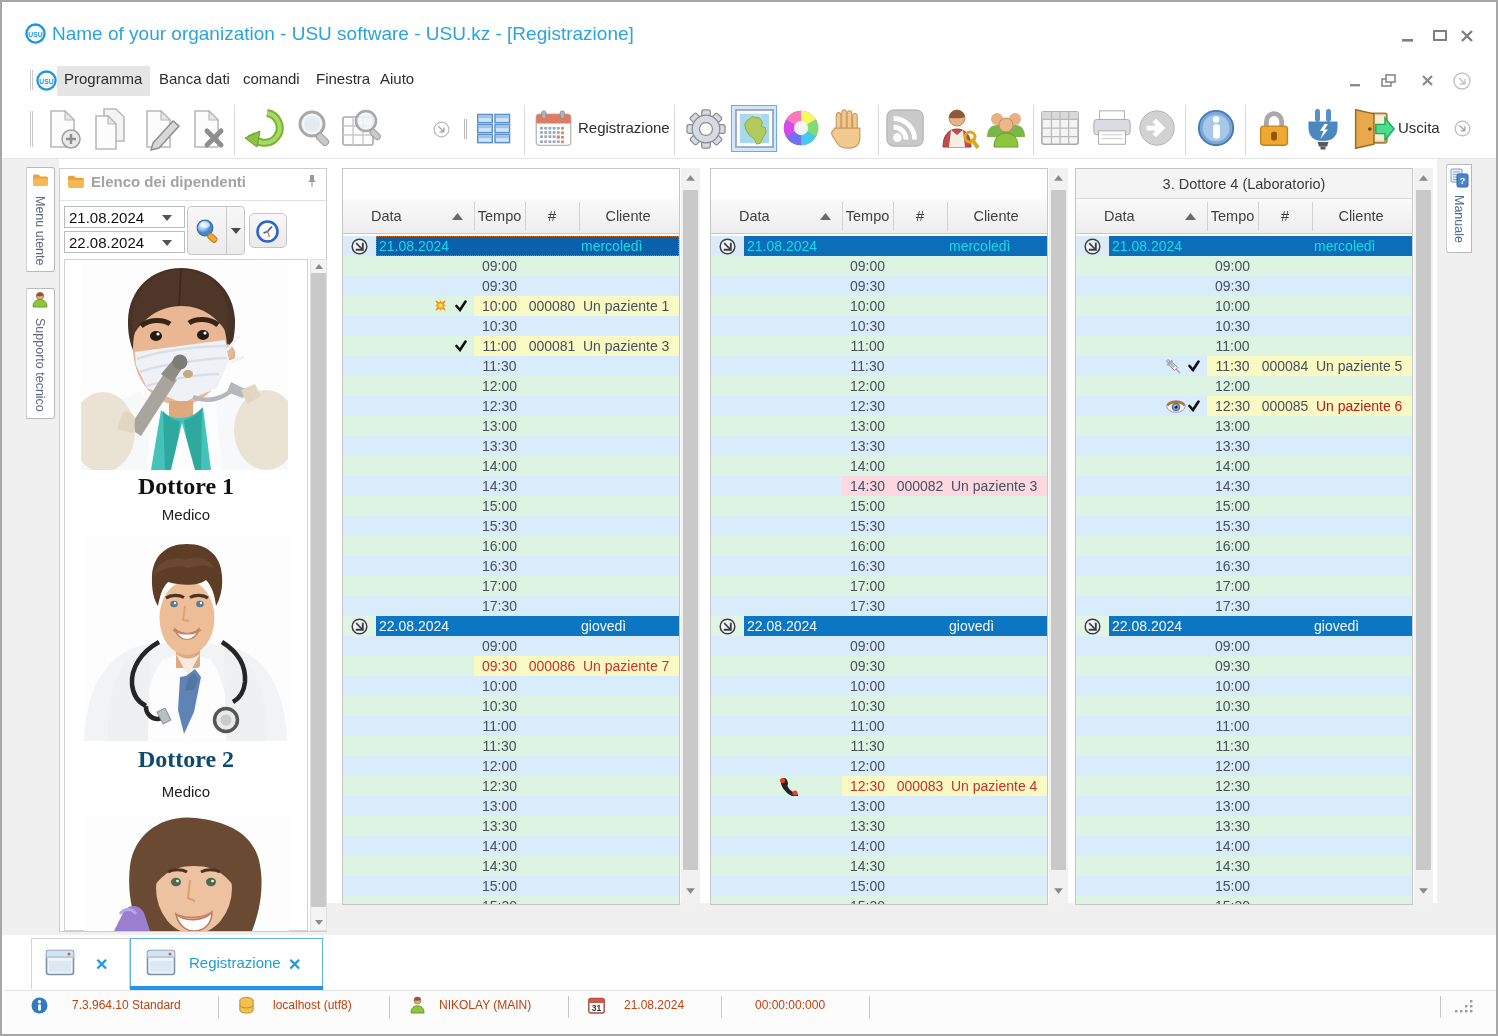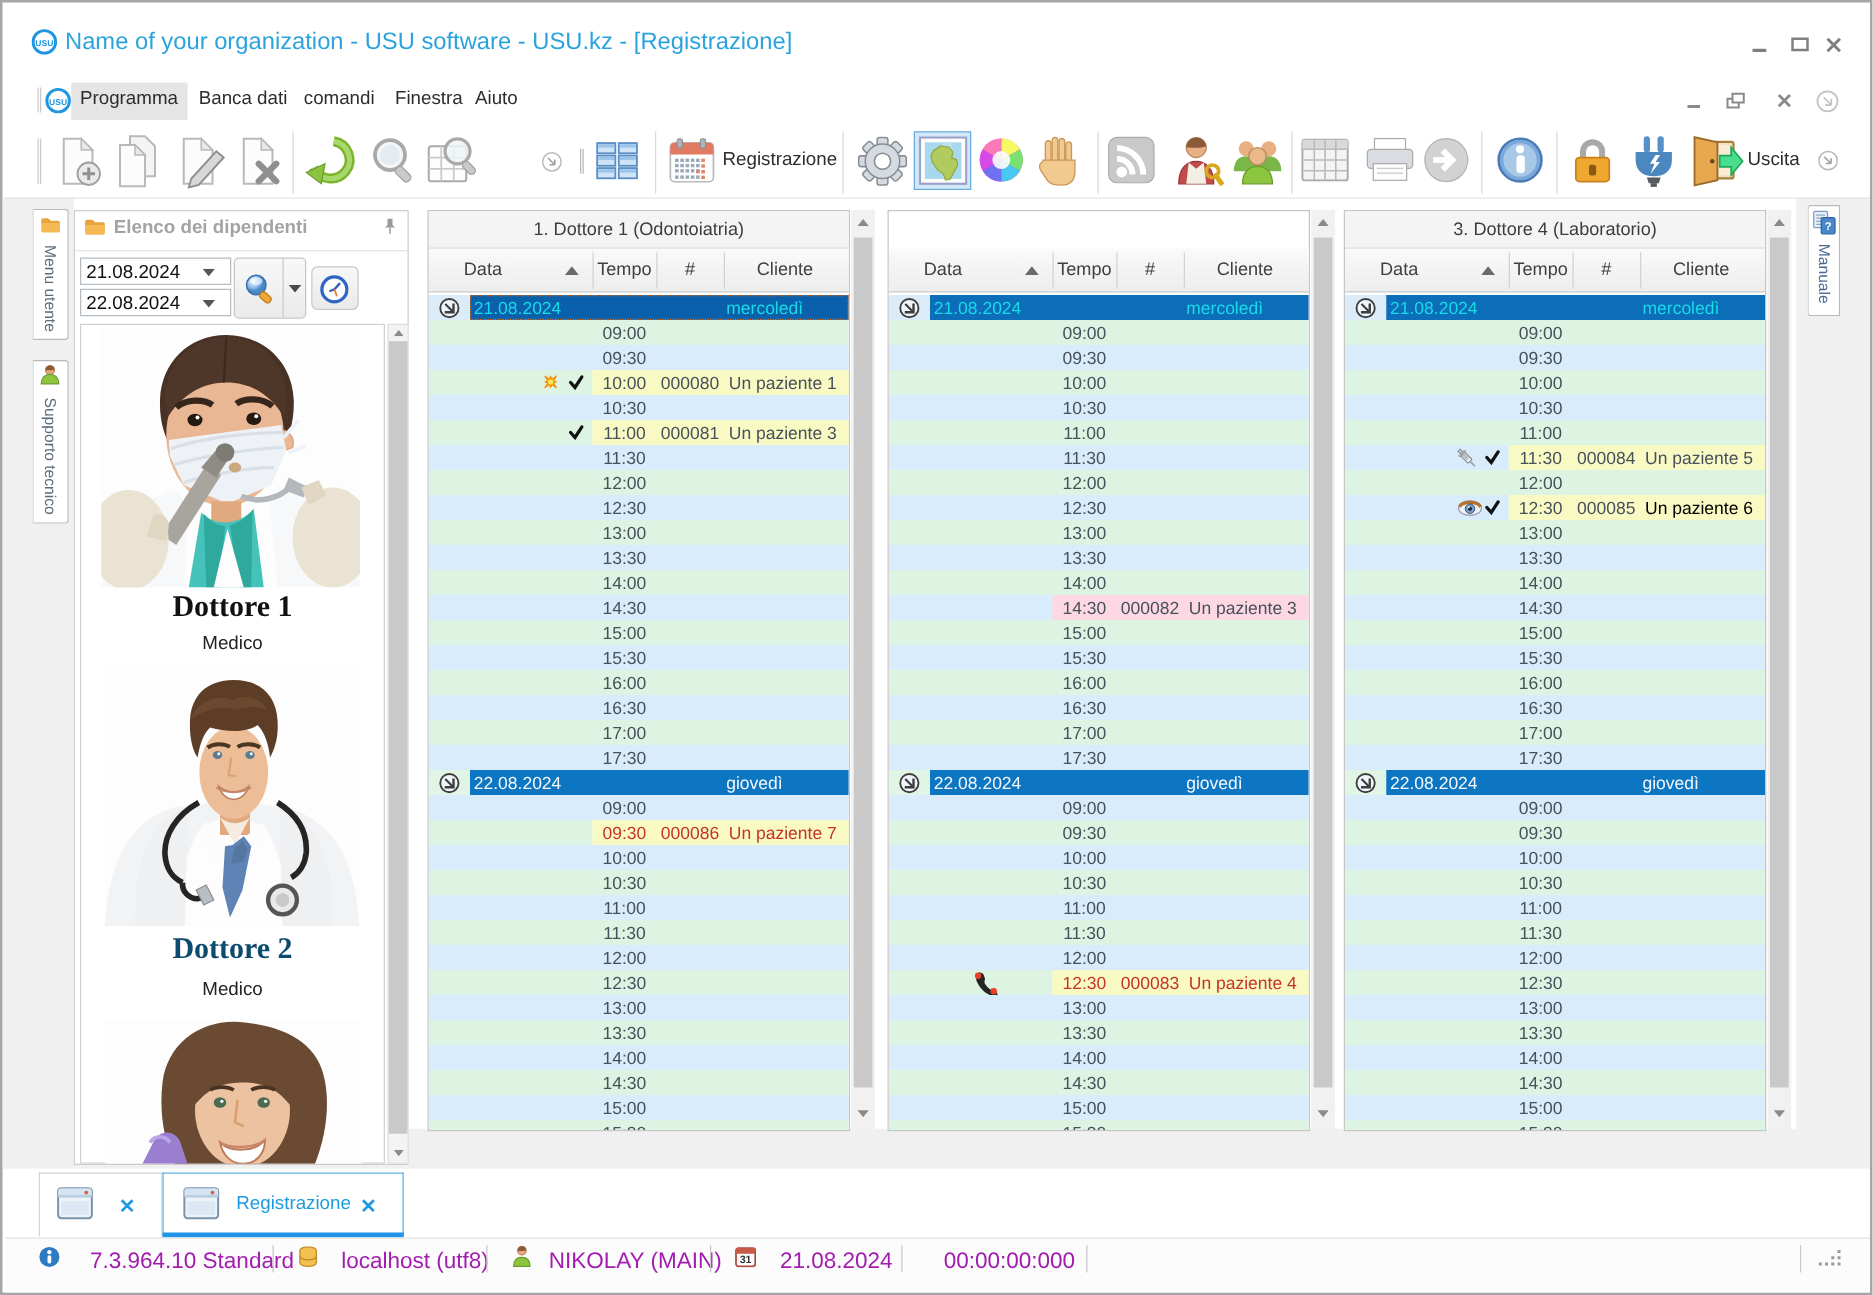--- a/index.html
+++ b/index.html
@@ -10,21 +10,21 @@
 .panel{position:absolute;background:#fff;border:1px solid #c6c6c6;overflow:hidden;}
 .ptitle{position:absolute;left:0;right:0;top:0;height:30px;background:#f4f4f4;border-bottom:1px solid #d9d9d9;color:#3c3c3c;font-size:14.5px;text-align:center;line-height:30px;}
 .phead{position:absolute;left:0;right:0;top:30px;height:35px;background:linear-gradient(#fafafa,#ededed);border-bottom:1px solid #c9c9c9;color:#3f3f3f;font-size:14.5px;}
 .hc{position:absolute;top:0;height:35px;line-height:34px;text-align:center;}
 .hsep{position:absolute;top:3px;height:29px;width:1px;background:#d2d2d2;}
 .row{position:absolute;left:0;width:100%;height:20px;font-size:14px;color:#47515c;}
 .rowt{position:absolute;top:0;height:20px;line-height:20px;text-align:center;}
 .datebar{position:absolute;top:0;height:20px;}
 .sb{position:absolute;background:#f2f2f2;}
 .sbthumb{position:absolute;background:#c9c9c9;border-radius:1px;}
-.statxt{color:#a21caf;font-size:18px;}
+.statxt{color:#c2410c;font-size:12px;}
 .sep{position:absolute;width:1px;height:22px;background:#c9c9c9;top:8px;}
 .vtab{position:absolute;background:#fff;border:1px solid #b9b9b9;border-left:1px solid #cfcfcf;border-radius:0 3px 3px 0;}
 .vtxt{writing-mode:vertical-rl;font-size:12.5px;color:#5b6b7b;}
 </style></head><body>
 <div class="abs" style="left:0;top:156px;width:57px;height:777px;background:#f0f0f0;"></div>
 <div class="abs" style="left:1435px;top:156px;width:61px;height:777px;background:#f0f0f0;"></div>
 <div class="abs" style="left:323px;top:901px;width:1112px;height:32px;background:#f0f0f0;"></div>
 <div class="abs" style="left:57px;top:928px;width:266px;height:5px;background:#f0f0f0;"></div>
 <svg class="abs" style="left:23px;top:21px;" width="21" height="21" viewBox="0 0 20 20">
     <circle cx="10" cy="10" r="8.6" fill="#fff" stroke="#1f97e0" stroke-width="2.2"></circle>
@@ -427,21 +427,20 @@
   </svg>
 <div class="sb" style="left:308px;top:257px;width:17px;height:672px;background:#f3f3f3;border:1px solid #e0e0e0;"></div>
 <svg class="abs" style="left:313px;top:262px;" width="8" height="5" viewBox="0 0 8 5">
     <path d="M0 5 h8 l-4 -5 z" fill="#8a8a8a"></path>
   </svg>
 <div class="sbthumb" style="left:309px;top:271px;width:15px;height:634px;"></div>
 <svg class="abs" style="left:313px;top:918px;" width="8" height="5" viewBox="0 0 8 5">
     <path d="M0 0 h8 l-4 5 z" fill="#8a8a8a"></path>
   </svg>
 <div class="panel" style="left:340px;top:166px;width:338px;height:737px;">
-<div class="ptitle">1. Dottore 1 (Odontoiatria)</div>
 <div class="phead">
 <div class="hc" style="left:28px;text-align:left;">Data</div>
 <svg class="abs" style="left:109px;top:14px;" width="11" height="7" viewBox="0 0 11 7">
         <path d="M0 7 h11 l-5.5 -7 z" fill="#6a6a6a"></path>
       </svg>
 <div class="hc" style="left:131px;width:51px;">Tempo</div>
 <div class="hc" style="left:182px;width:54px;">#</div>
 <div class="hc" style="left:234px;width:102px;text-align:center;">Cliente</div>
 <div class="hsep" style="left:131px;"></div>
 <div class="hsep" style="left:182px;"></div>
@@ -802,21 +801,21 @@
         <path d="M1.5 6 l3.5 4 l5.5 -8.5" stroke="#111" stroke-width="2.6" fill="none" stroke-linecap="round"></path>
       </svg>
 </div>
 <div class="row" style="top:207px;background:#def4e2;">
 <div class="rowt" style="left:131px;width:51px;">12:00</div>
 </div>
 <div class="row" style="top:227px;background:#d8ecfb;">
 <div class="abs" style="left:131px;top:0;width:207px;height:20px;background:#f9f9c3;"></div>
 <div class="rowt" style="left:131px;width:51px;color:#47515c;">12:30</div>
 <div class="rowt" style="left:182px;width:54px;color:#47515c;">000085</div>
-<div class="rowt" style="left:240px;text-align:left;color:#000000;">Un paziente 6</div>
+<div class="rowt" style="left:240px;text-align:left;color:#b91c1c;">Un paziente 6</div>
 <svg class="abs" style="left:90px;top:4px;" width="20" height="13" viewBox="0 0 20 13">
         <ellipse cx="10" cy="6.5" rx="9.2" ry="5.8" fill="#eef0f4" stroke="#9a9ac0" stroke-width="1"></ellipse>
         <path d="M1.5 5.5 C4 0.8 16 0.8 18.5 5.5" fill="none" stroke="#b5722e" stroke-width="2.6"></path>
         <circle cx="10" cy="7" r="3.8" fill="#7a9cc4" stroke="#3a5a80" stroke-width="0.8"></circle>
         <circle cx="10" cy="7" r="1.6" fill="#1a2430"></circle>
         <circle cx="9" cy="5.8" r="0.8" fill="#e8f0f8"></circle>
       </svg>
 <svg class="abs" style="left:112px;top:4px;" width="12" height="12" viewBox="0 0 12 12">
         <path d="M1.5 6 l3.5 4 l5.5 -8.5" stroke="#111" stroke-width="2.6" fill="none" stroke-linecap="round"></path>
       </svg>

